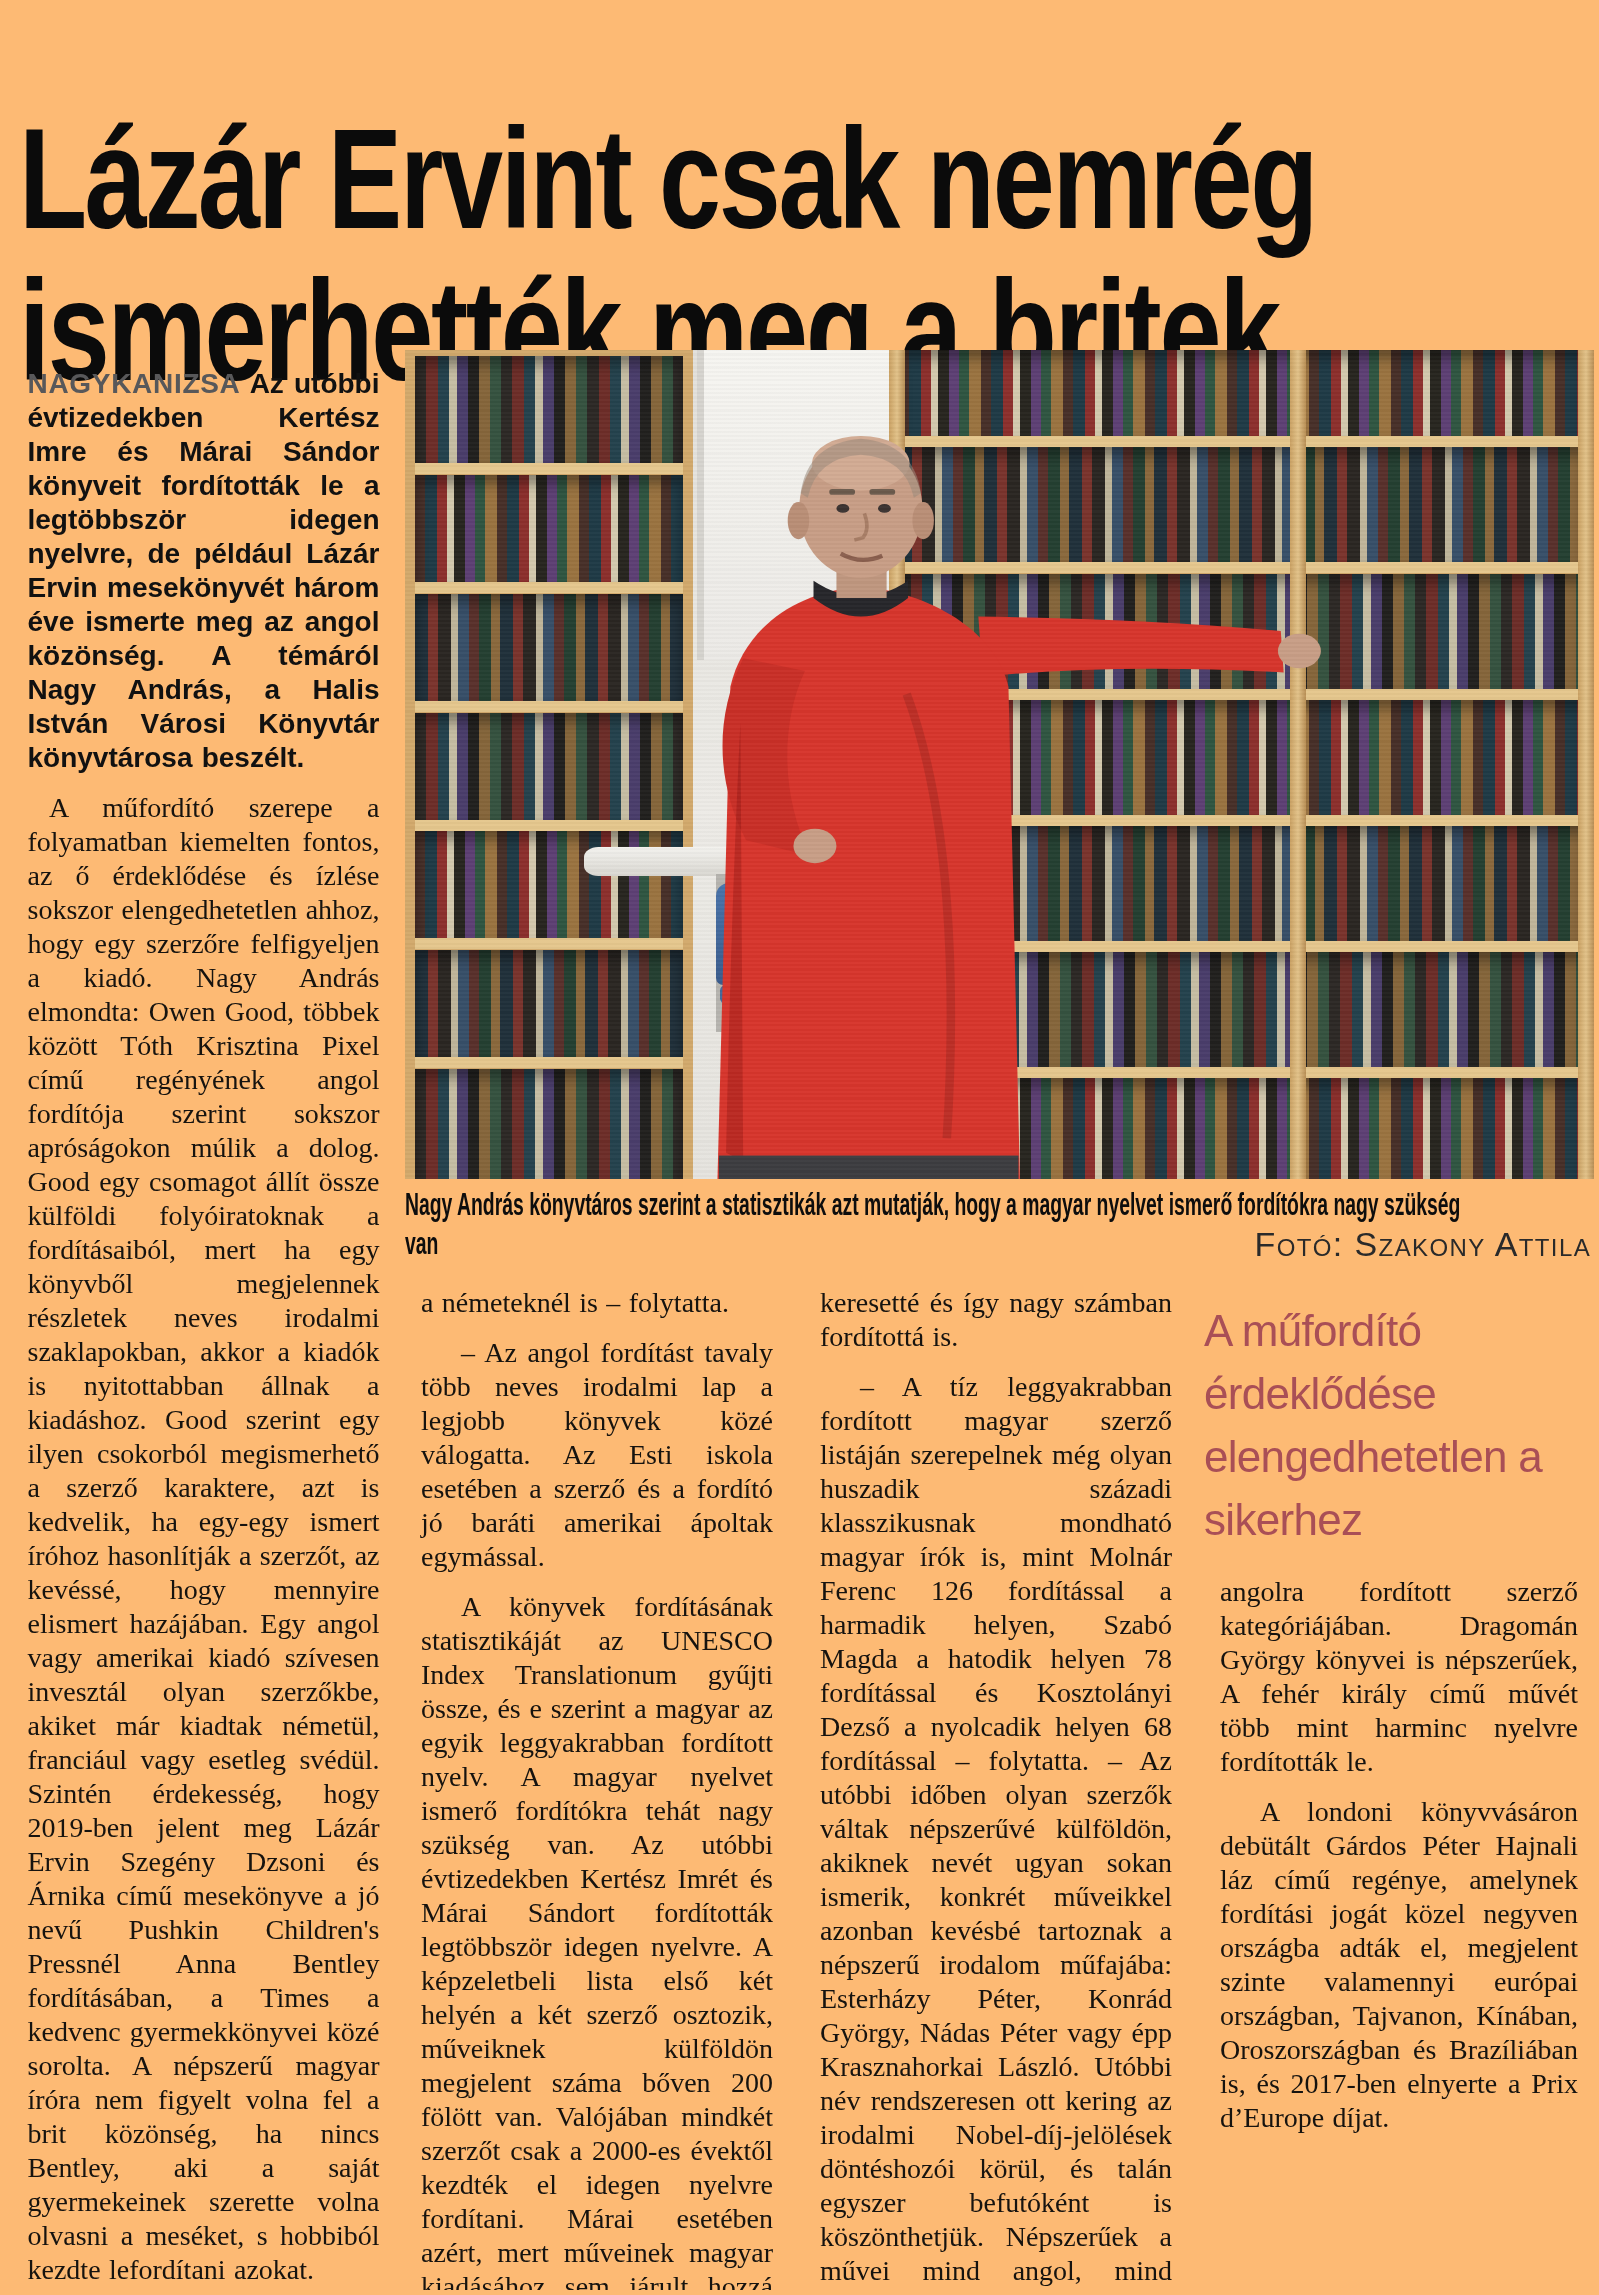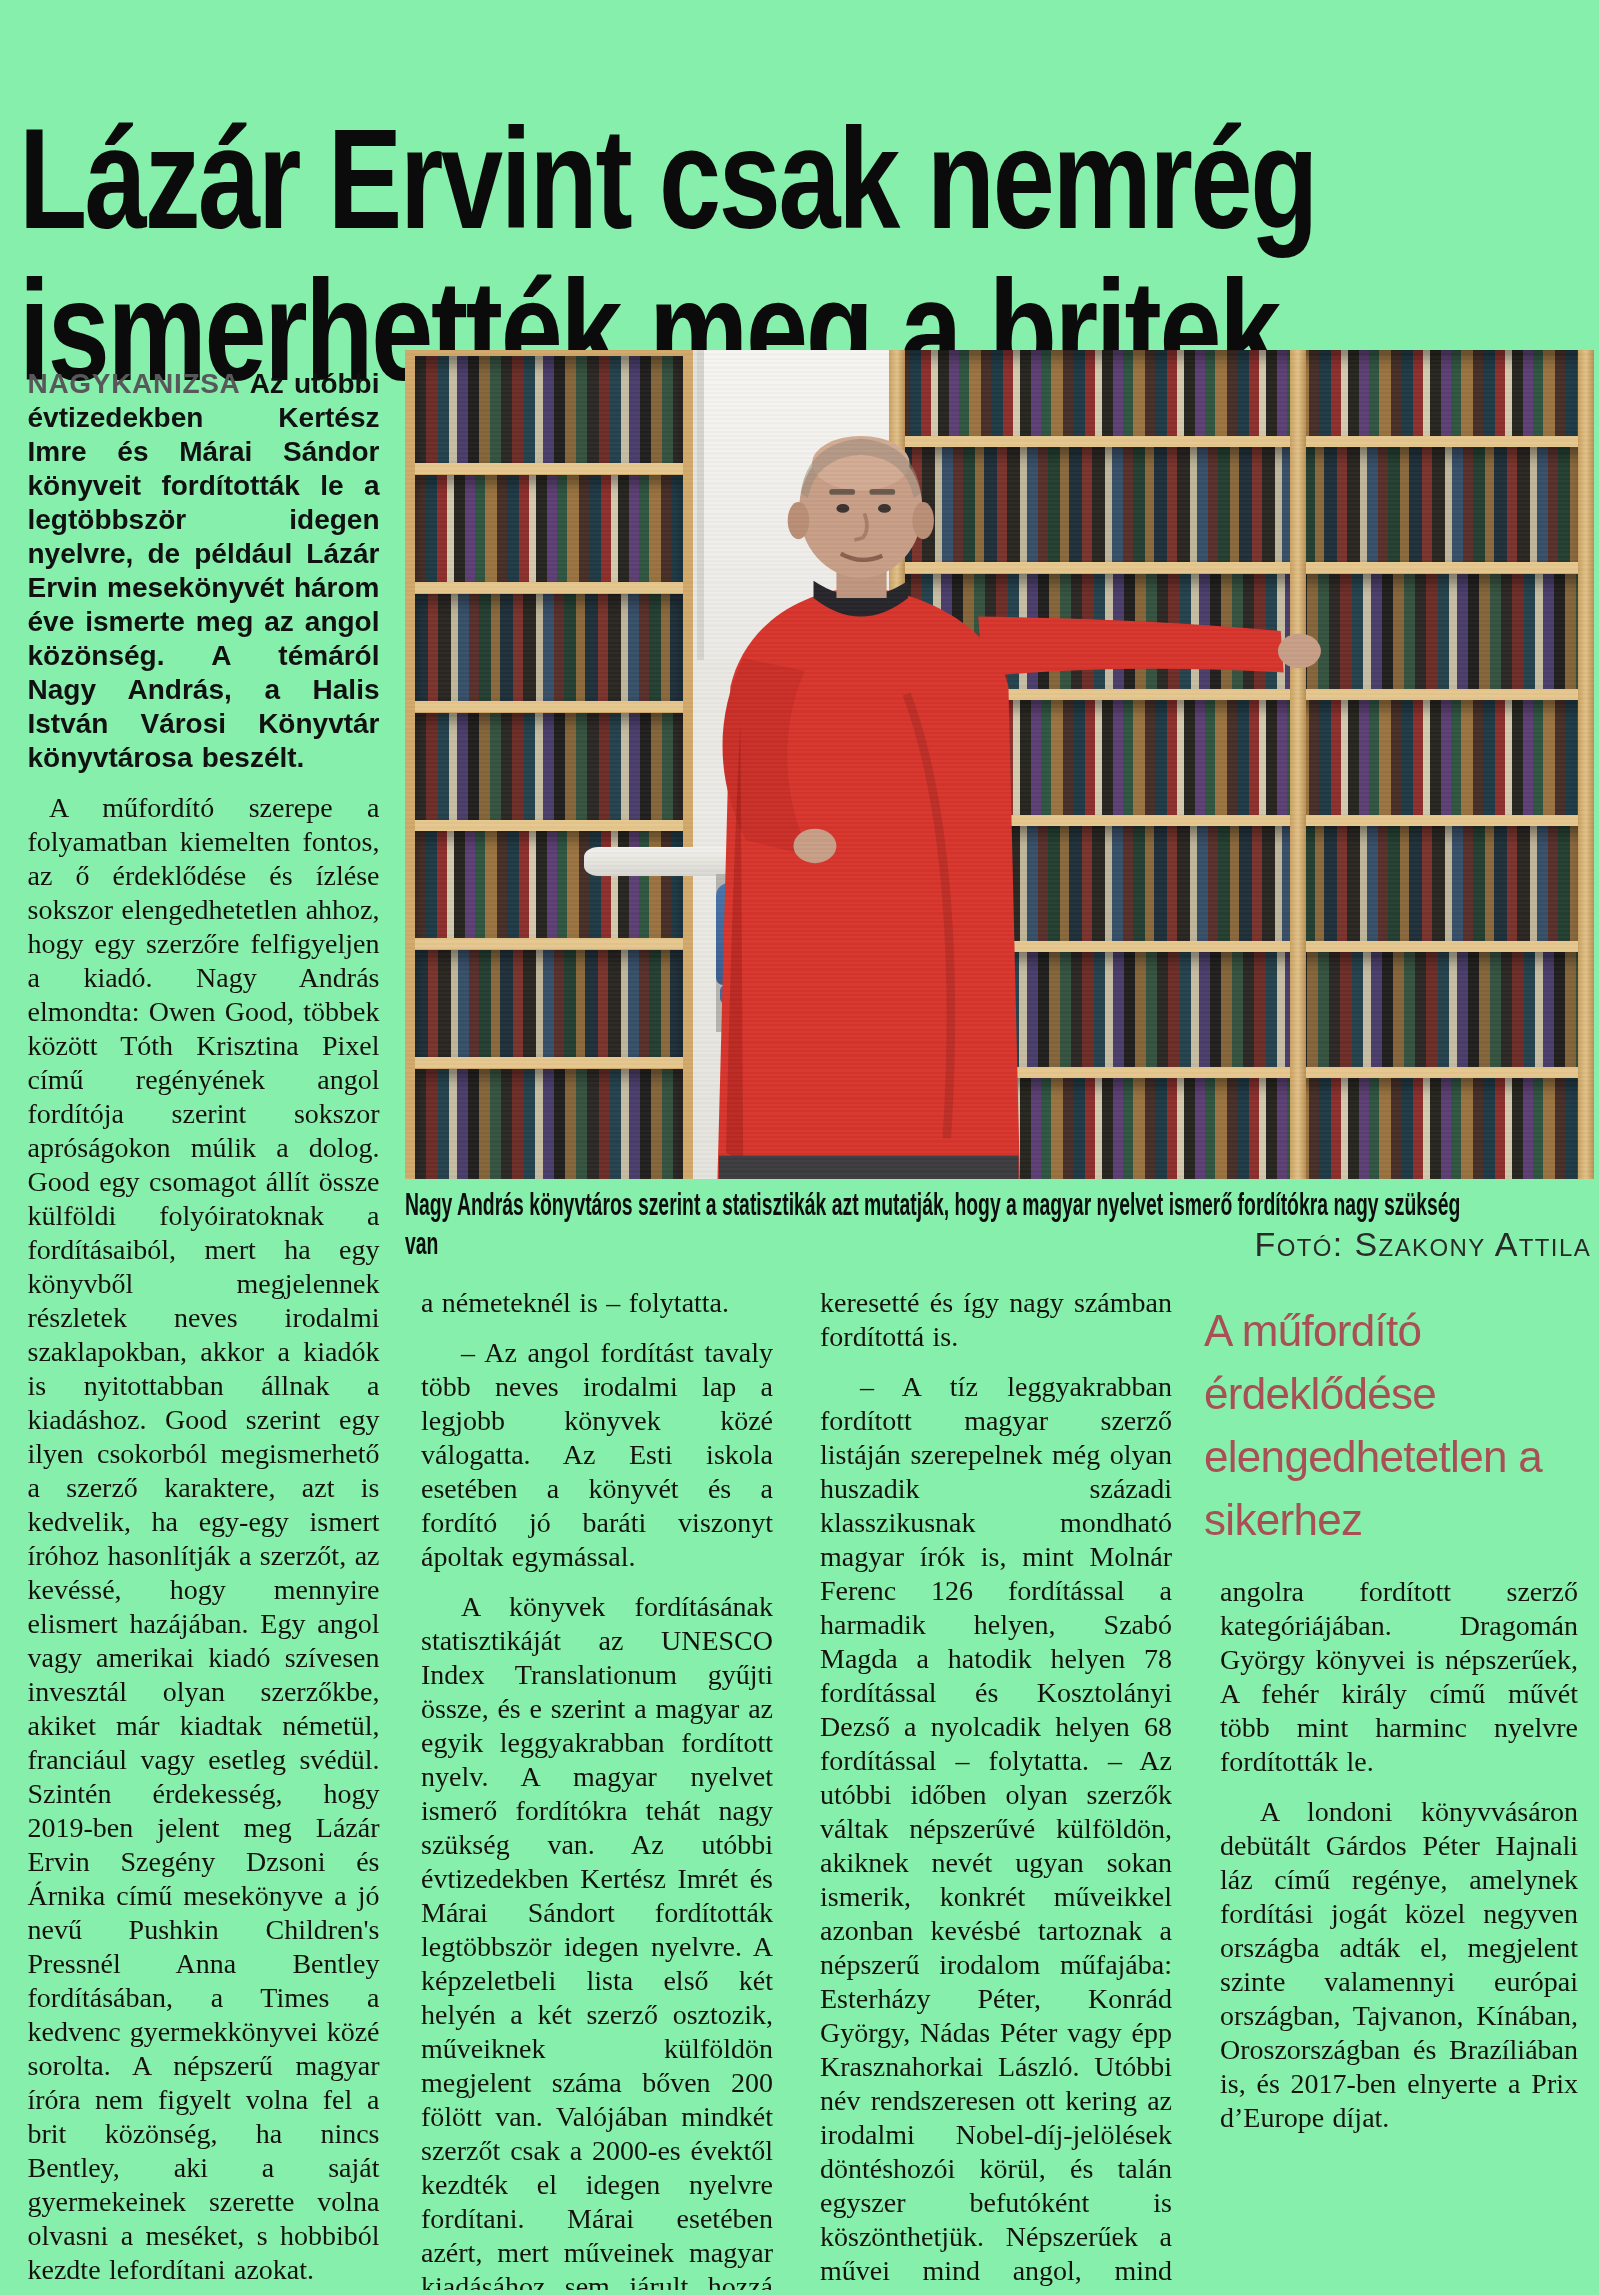--- a/index.html
+++ b/index.html
@@ -1,16 +1,16 @@
 <!DOCTYPE html>
 <html lang="hu" style="--c-headline: #0b0b0b; --c-location_tag: #58585a; --c-pull_quote: #a94f56; --c-signature: #6b6b6b;font-size:11.5px"><head>
 <meta charset="utf-8">
 <style>
   html,body{margin:0;padding:0;background:#dcdcd8;}
-  #page{position:relative;width:1599px;height:2295px;background:#86efac;overflow:hidden;
+  #page{position:relative;width:1599px;height:2295px;background:#fdba74;overflow:hidden;
         font-family:"Liberation Serif",serif;color:#16130f;}
 
   
   .headline{position:absolute;left:18.6px;top:7.2px;width:2035px;
     font-family:"Liberation Sans",sans-serif;font-weight:bold;
     font-size:143px;line-height:152px;letter-spacing:-2.9px;color:var(--c-headline,#0b0b0b);
     transform:scaleX(.78);transform-origin:0 0;white-space:nowrap;}
 
   
   .col{position:absolute;overflow:hidden;}
@@ -151,21 +151,21 @@
     <div class="ph-grain"></div>
   </div>
 
   <div class="caption">
     <p class="cap">Nagy András könyvtáros szerint a statisztikák azt mutatják, hogy a magyar nyelvet ismerő fordítókra nagy szükség van</p>
     <div class="credit">Fotó: Szakony Attila</div>
   </div>
 
   <div id="col2" class="col body">
     <p>a németeknél is – folytatta.</p>
-    <p class="ind">– Az angol fordítást tavaly több neves irodalmi lap a legjobb könyvek közé válogatta. Az Esti iskola esetében a könyvét és a fordító jó baráti viszonyt ápoltak egymással.</p>
+    <p class="ind">– Az angol fordítást tavaly több neves irodalmi lap a legjobb könyvek közé válogatta. Az Esti iskola esetében a szerző és a fordító jó baráti amerikai ápoltak egymással.</p>
     <p class="ind">A könyvek fordításának statisztikáját az UNESCO Index Translationum gyűjti össze, és e szerint a magyar az egyik leggyakrabban fordított nyelv. A magyar nyelvet ismerő fordítókra tehát nagy szükség van. Az utóbbi évtizedekben Kertész Imrét és Márai Sándort fordították legtöbbször idegen nyelvre. A képzeletbeli lista első két helyén a két szerző osztozik, műveiknek külföldön megjelent száma bőven 200 fölött van. Valójában mindkét szerzőt csak a 2000-es évektől kezdték el idegen nyelvre fordítani. Márai esetében azért, mert műveinek magyar kiadásához sem járult hozzá az író a szocializmus megdőlése előtt, Kertész művei pedig magával a Nobel-díjjal váltak igazán</p>
   </div>
 
   <div id="col3" class="col body">
     <p>keresetté és így nagy számban fordítottá is.</p>
     <p class="ind">– A tíz leggyakrabban fordított magyar szerző listáján szerepelnek még olyan huszadik századi klasszikusnak mondható magyar írók is, mint Molnár Ferenc 126 fordítással a harmadik helyen, Szabó Magda a hatodik helyen 78 fordítással és Kosztolányi Dezső a nyolcadik helyen 68 fordítással – folytatta. – Az utóbbi időben olyan szerzők váltak népszerűvé külföldön, akiknek nevét ugyan sokan ismerik, konkrét műveikkel azonban kevésbé tartoznak a népszerű irodalom műfajába: Esterházy Péter, Konrád György, Nádas Péter vagy épp Krasznahorkai László. Utóbbi név rendszeresen ott kering az irodalmi Nobel-díj-jelölések döntéshozói körül, és talán egyszer befutóként is köszönthetjük. Népszerűek a művei mind angol, mind német nyelvterületen is, nem véletlen, hogy lefordították annyi könyvét, az ismert világnyelveken kívül</p>
   </div>
 
   <div id="col4" class="col body">
     <div class="pull">A műfordító érdeklődése elengedhetetlen a sikerhez</div>

